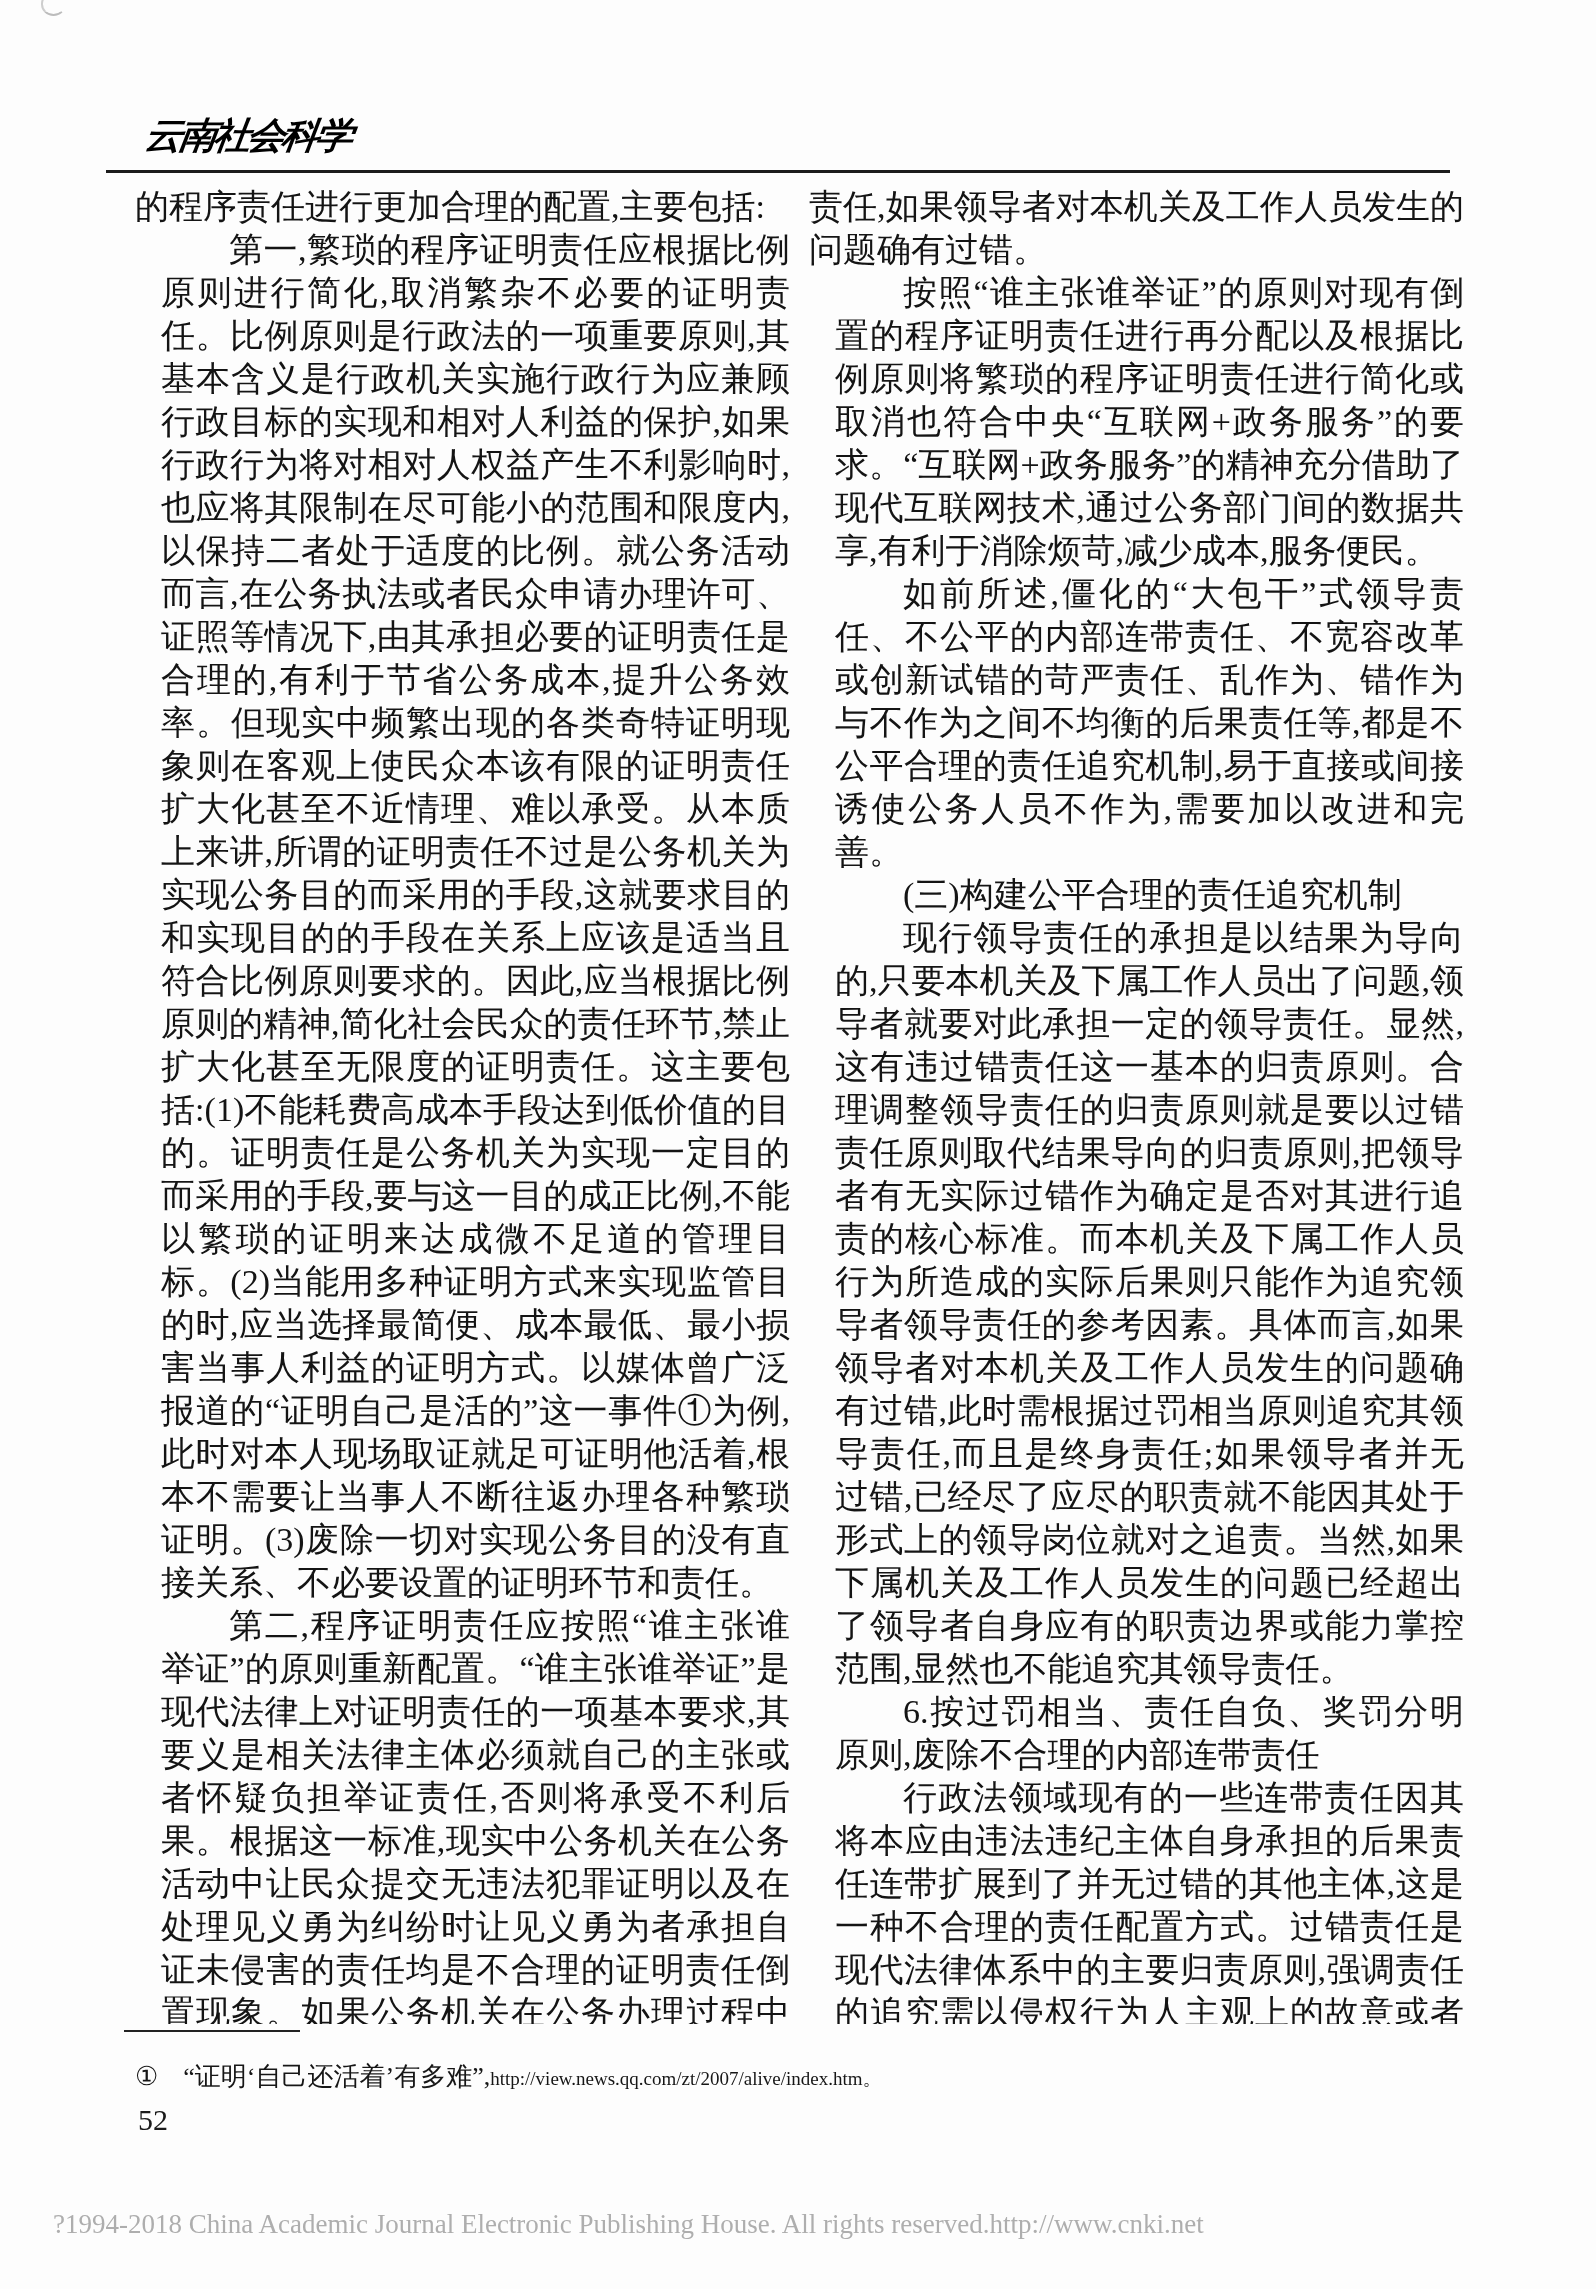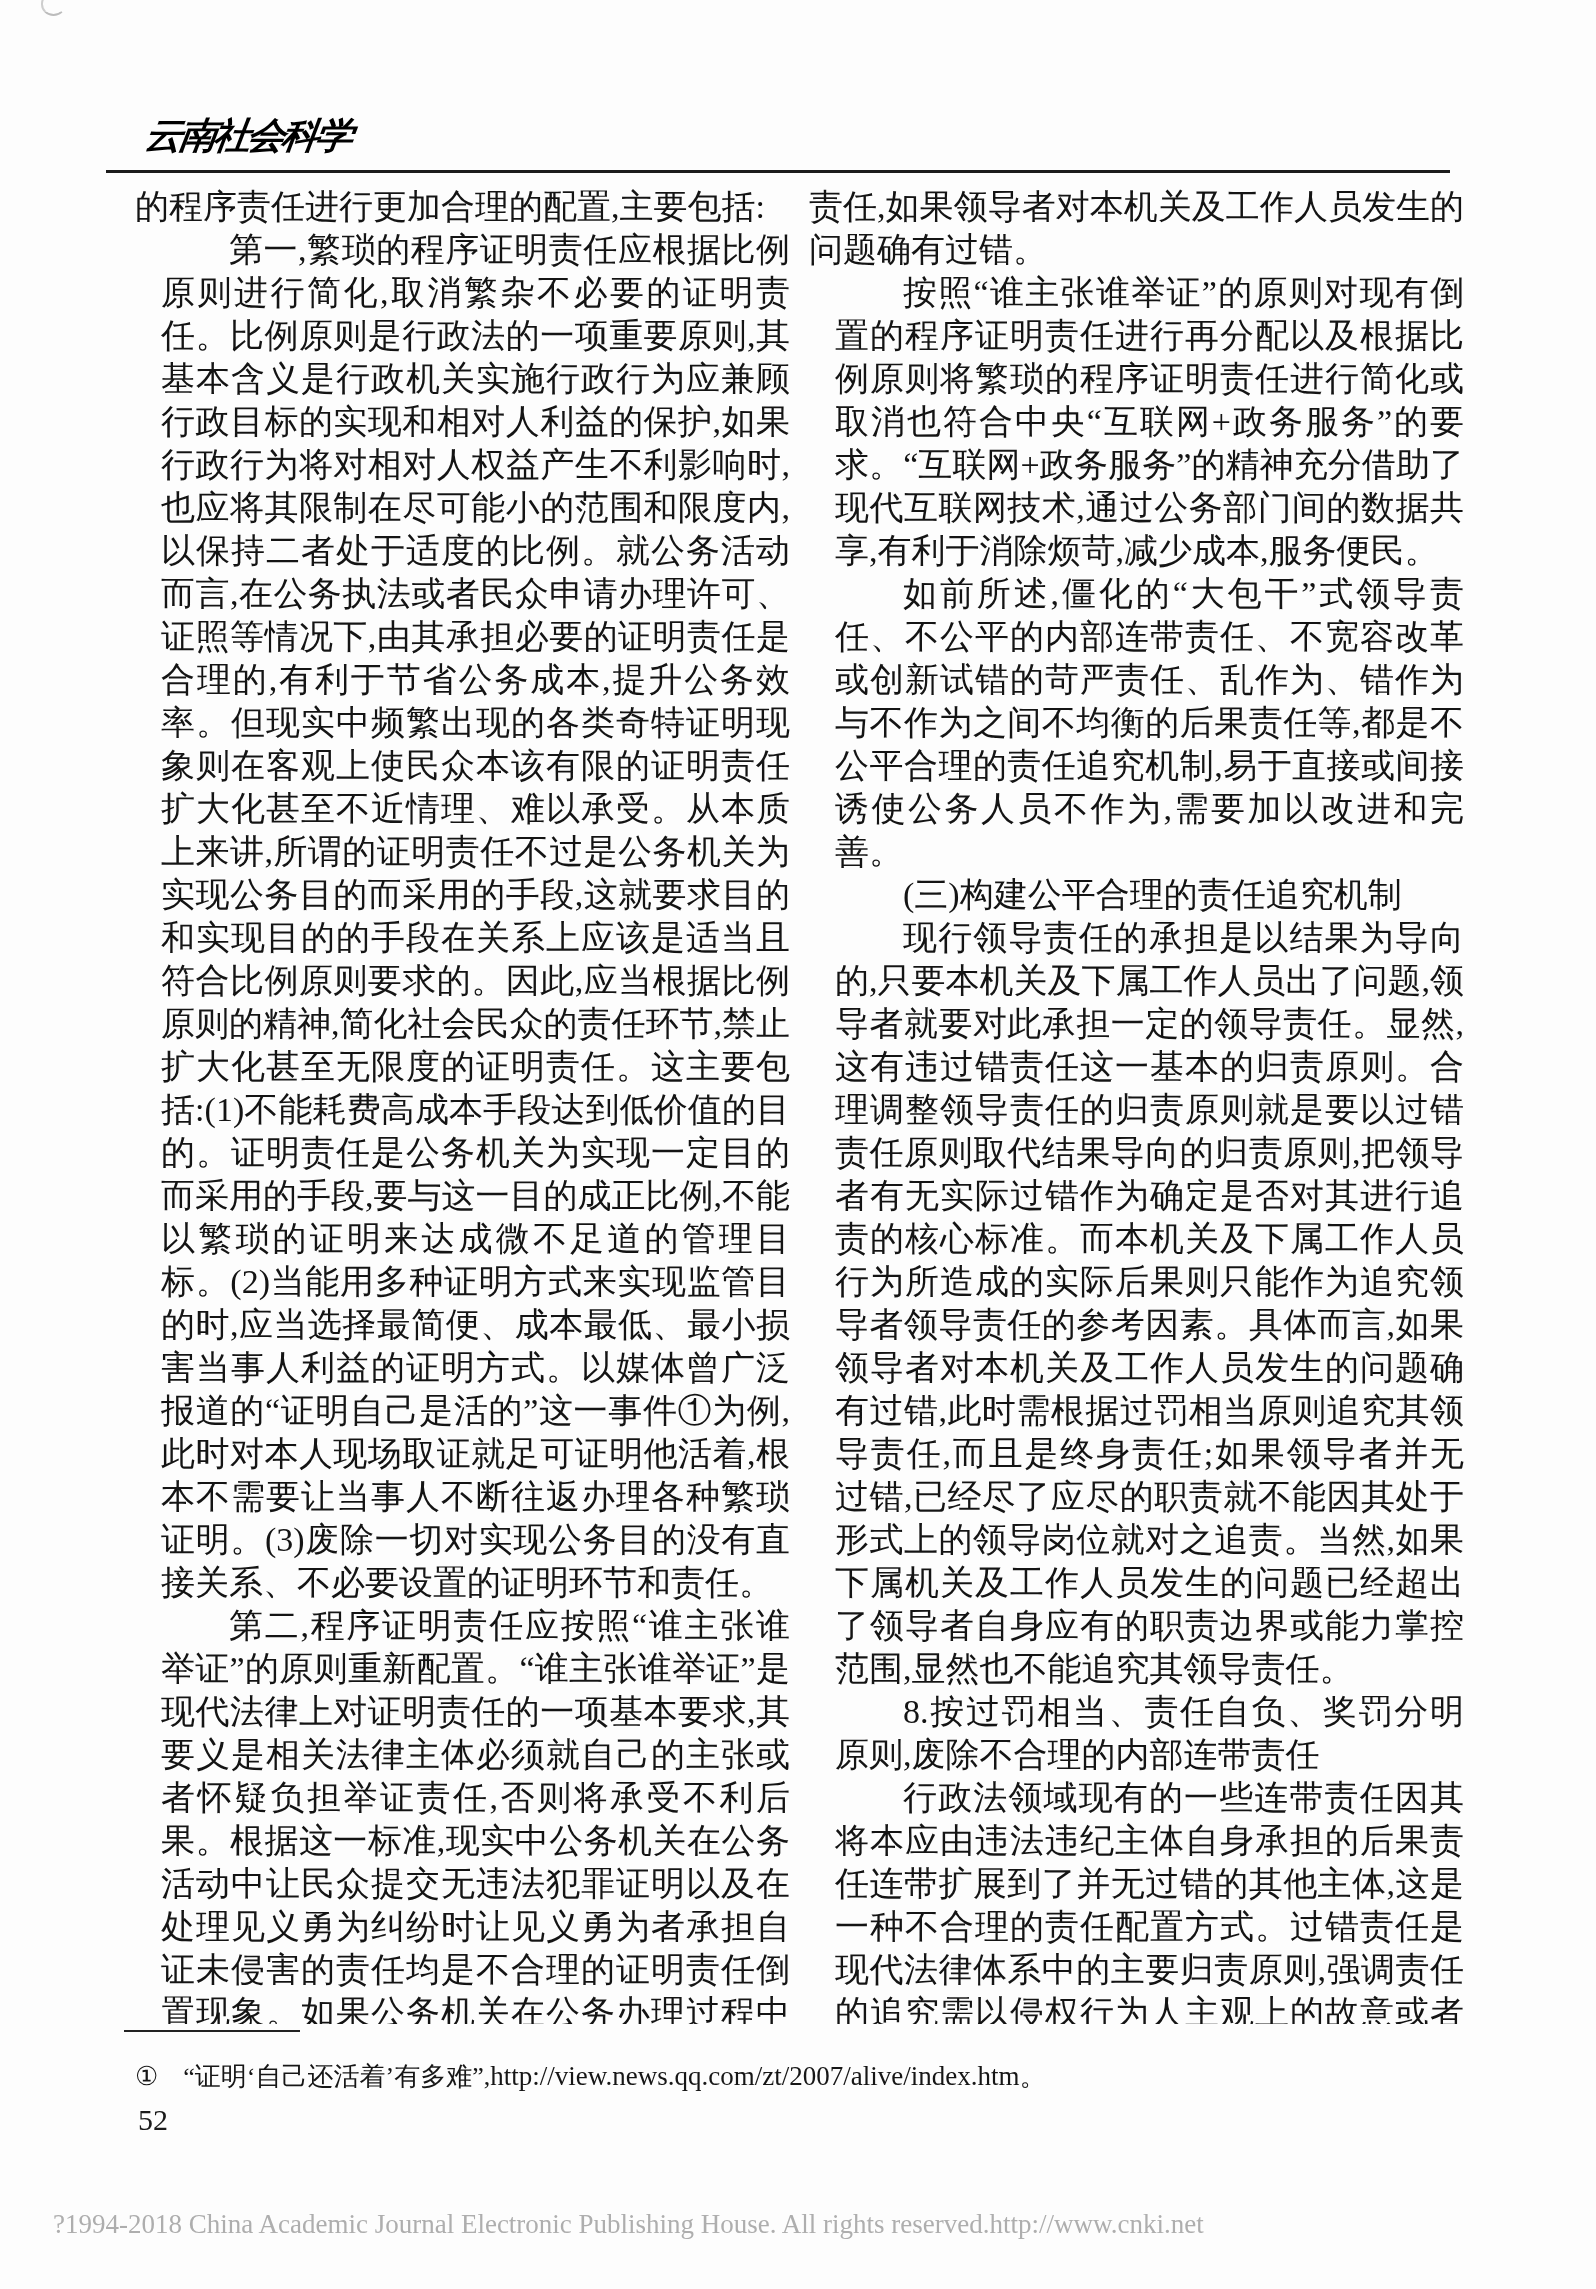--- a/index.html
+++ b/index.html
@@ -42,21 +42,21 @@
   .footnote-rule{
     position:absolute;left:124px;top:2030px;width:176px;height:1.9px;
     background:#222;
   }
   .footnote{
     position:absolute;left:135px;top:2057px;width:1352px;
     font-size:26px;line-height:39px;color:#161616;
     white-space:nowrap;
   }
   .footnote .fn-marker{margin-right:25px;}
-  .footnote .fn-url{font-family:"Liberation Serif", serif;font-size:27px;}
+  .footnote .fn-url{font-family:"Liberation Serif", serif;font-size:19px;}
   .page-number{
     position:absolute;left:138px;top:2103px;
     font-size:30px;color:#1a1a1a;
     font-family:"Liberation Serif", serif;
   }
   .page-footer{
     position:absolute;left:53px;top:2209px;width:1526px;
     font-size:27px;color:#aeaeae;
     font-family:"Liberation Serif", serif;
     white-space:nowrap;
@@ -77,21 +77,21 @@
     <p class="ind">第一,繁琐的程序证明责任应根据比例原则进行简化,取消繁杂不必要的证明责任。比例原则是行政法的一项重要原则,其基本含义是行政机关实施行政行为应兼顾行政目标的实现和相对人利益的保护,如果行政行为将对相对人权益产生不利影响时,也应将其限制在尽可能小的范围和限度内,以保持二者处于适度的比例。就公务活动而言,在公务执法或者民众申请办理许可、证照等情况下,由其承担必要的证明责任是合理的,有利于节省公务成本,提升公务效率。但现实中频繁出现的各类奇特证明现象则在客观上使民众本该有限的证明责任扩大化甚至不近情理、难以承受。从本质上来讲,所谓的证明责任不过是公务机关为实现公务目的而采用的手段,这就要求目的和实现目的的手段在关系上应该是适当且符合比例原则要求的。因此,应当根据比例原则的精神,简化社会民众的责任环节,禁止扩大化甚至无限度的证明责任。这主要包括:(1)不能耗费高成本手段达到低价值的目的。证明责任是公务机关为实现一定目的而采用的手段,要与这一目的成正比例,不能以繁琐的证明来达成微不足道的管理目标。(2)当能用多种证明方式来实现监管目的时,应当选择最简便、成本最低、最小损害当事人利益的证明方式。以媒体曾广泛报道的“证明自己是活的”这一事件①为例,此时对本人现场取证就足可证明他活着,根本不需要让当事人不断往返办理各种繁琐证明。(3)废除一切对实现公务目的没有直接关系、不必要设置的证明环节和责任。</p>
     <p class="ind">第二,程序证明责任应按照“谁主张谁举证”的原则重新配置。“谁主张谁举证”是现代法律上对证明责任的一项基本要求,其要义是相关法律主体必须就自己的主张或者怀疑负担举证责任,否则将承受不利后果。根据这一标准,现实中公务机关在公务活动中让民众提交无违法犯罪证明以及在处理见义勇为纠纷时让见义勇为者承担自证未侵害的责任均是不合理的证明责任倒置现象。如果公务机关在公务办理过程中确需首先确定当事人有无违法犯罪记录时,也应由公务机关自身来承担举证责任。也就是说,若公务机关不认为当事人无罪的,应当由其自己来反证。否则对于当事人来说就是无罪推定。同理,在处理见义勇为纠纷时,公务机关显然也不能让见义勇为者承担未侵害的证明</p>
   </div>
 
 <div id="right-col" class="text-col">
     <p class="">责任,如果领导者对本机关及工作人员发生的问题确有过错。</p>
     <p class="ind">按照“谁主张谁举证”的原则对现有倒置的程序证明责任进行再分配以及根据比例原则将繁琐的程序证明责任进行简化或取消也符合中央“互联网+政务服务”的要求。“互联网+政务服务”的精神充分借助了现代互联网技术,通过公务部门间的数据共享,有利于消除烦苛,减少成本,服务便民。</p>
     <p class="ind">如前所述,僵化的“大包干”式领导责任、不公平的内部连带责任、不宽容改革或创新试错的苛严责任、乱作为、错作为与不作为之间不均衡的后果责任等,都是不公平合理的责任追究机制,易于直接或间接诱使公务人员不作为,需要加以改进和完善。</p>
     <p class="ind">(三)构建公平合理的责任追究机制</p>
     <p class="ind">现行领导责任的承担是以结果为导向的,只要本机关及下属工作人员出了问题,领导者就要对此承担一定的领导责任。显然,这有违过错责任这一基本的归责原则。合理调整领导责任的归责原则就是要以过错责任原则取代结果导向的归责原则,把领导者有无实际过错作为确定是否对其进行追责的核心标准。而本机关及下属工作人员行为所造成的实际后果则只能作为追究领导者领导责任的参考因素。具体而言,如果领导者对本机关及工作人员发生的问题确有过错,此时需根据过罚相当原则追究其领导责任,而且是终身责任;如果领导者并无过错,已经尽了应尽的职责就不能因其处于形式上的领导岗位就对之追责。当然,如果下属机关及工作人员发生的问题已经超出了领导者自身应有的职责边界或能力掌控范围,显然也不能追究其领导责任。</p>
-    <p class="ind">8.按过罚相当、责任自负、奖罚分明原则,废除不合理的内部连带责任</p>
+    <p class="ind">6.按过罚相当、责任自负、奖罚分明原则,废除不合理的内部连带责任</p>
     <p class="ind">行政法领域现有的一些连带责任因其将本应由违法违纪主体自身承担的后果责任连带扩展到了并无过错的其他主体,这是一种不合理的责任配置方式。过错责任是现代法律体系中的主要归责原则,强调责任的追究需以侵权行为人主观上的故意或者过失为前提。除过错责任外,现代归责原则还包括公平责任、结果责任(也称无过错责任)、违法责任等其他几种形式。据此,那些在行政法领域存在的将本应由违法违纪主体自身承担的后果责</p>
   </div>
 
 <div class="footnote-rule"></div>
 
 <div class="footnote">
   <span class="fn-marker">①</span><span>“证明‘自己还活着’有多难”,</span><span class="fn-url">http://view.news.qq.com/zt/2007/alive/index.htm。</span>
 </div>
 
 <div class="page-number">52</div>

